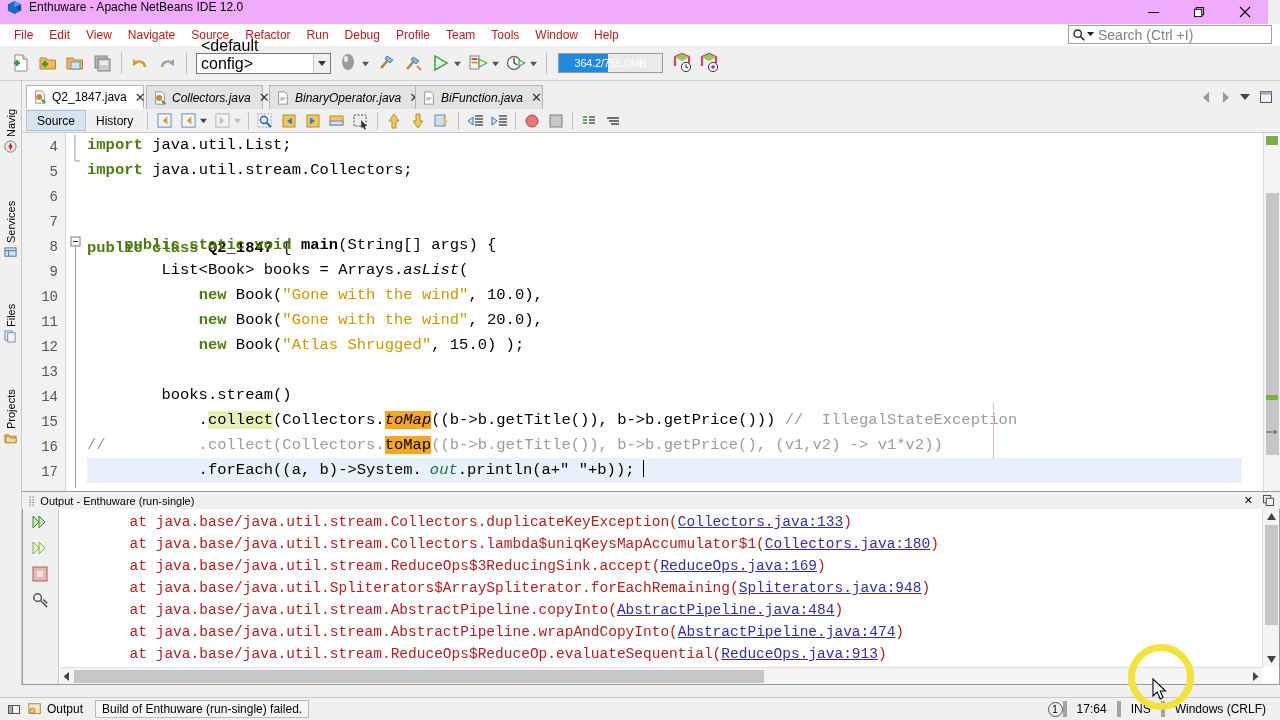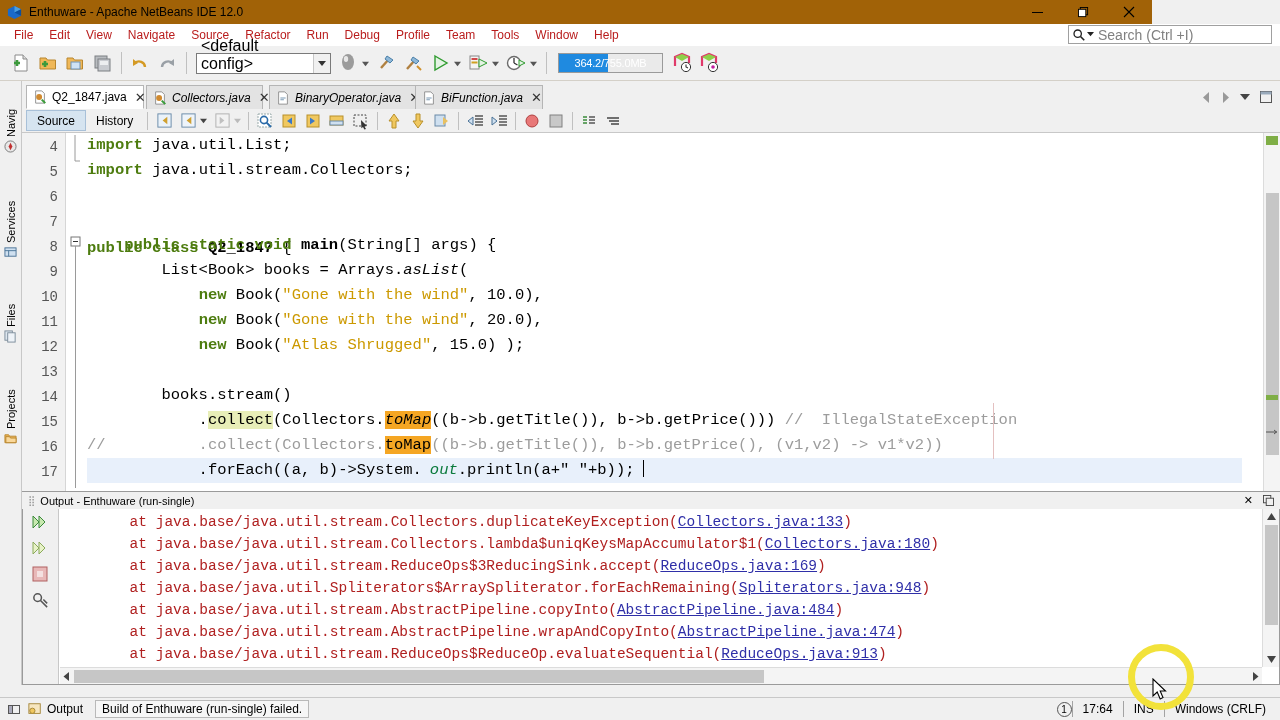--- a/index.html
+++ b/index.html
@@ -9,23 +9,23 @@
     overflow: hidden;
     font-family: "Liberation Sans", sans-serif;
     font-size: 12px;
     background: #f0f0f0;
     -webkit-font-smoothing: none;
   }
   #app { position: relative; width: 1280px; height: 720px; background: #f0f0f0; }
 
   
   .titlebar {
-    position: absolute; left:0; top:0; width:1152px; height:24px;
-    background: #a16207;
-    display: flex; align-items: center;
+    position: absolute; left:0; top:0; width:1268px; height:24px;
+    background: #f0abfc;
+    display: flex; 
   }
   .titlebar .appicon { margin-left: 7px; margin-right: 7px; width:15px; height:15px; }
   .titlebar .title { font-size: 12px; color:#000; }
   .winbtns { position:absolute; right:0; top:0; height:24px; display:flex; }
   .winbtn { width:46px; height:24px; display:flex; align-items:center; justify-content:center; cursor:default; }
 
   
   .menubar {
     position:absolute; left:0; top:24px; width:1280px; height:22px;
     background:#ffffff; display:flex; align-items:center; padding-left:6px;
@@ -181,21 +181,21 @@
     display:flex; align-items:center; font-size:12px;
   }
   .statusbar .outtab {
     display:flex; align-items:center; gap:5px; padding:0 8px; height:22px;
   }
   .statusmsg {
     border:1px solid #b9b9b9; background:#f6f6f6; padding:1px 6px; height:18px;
     display:flex; align-items:center; margin-left:4px; font-size:12px;
   }
   .statusright { position:absolute; right:4px; display:flex; align-items:center; gap:0; height:22px; }
-  .sright-cell { padding:0 10px; border-left:1px solid #a3a3a3; height:16px; display:flex; align-items:center; font-size:12px;}
+  .sright-cell { padding:0 10px; border-left:4px solid #a3a3a3; height:16px; display:flex; align-items:center; font-size:12px;}
   .badge1 {
     width:15px; height:15px; border:1px solid #555; border-radius:50%;
     display:flex; align-items:center; justify-content:center; font-size:10px;
   }
   .cursorhl {
     position:absolute; left:1128px; top:644px; width:66px; height:66px;
     border:7px solid #f2e23a; border-radius:50%;
   }
   .mousearrow { position:absolute; left:1152px; top:678px; }
   svg { display:block; }

